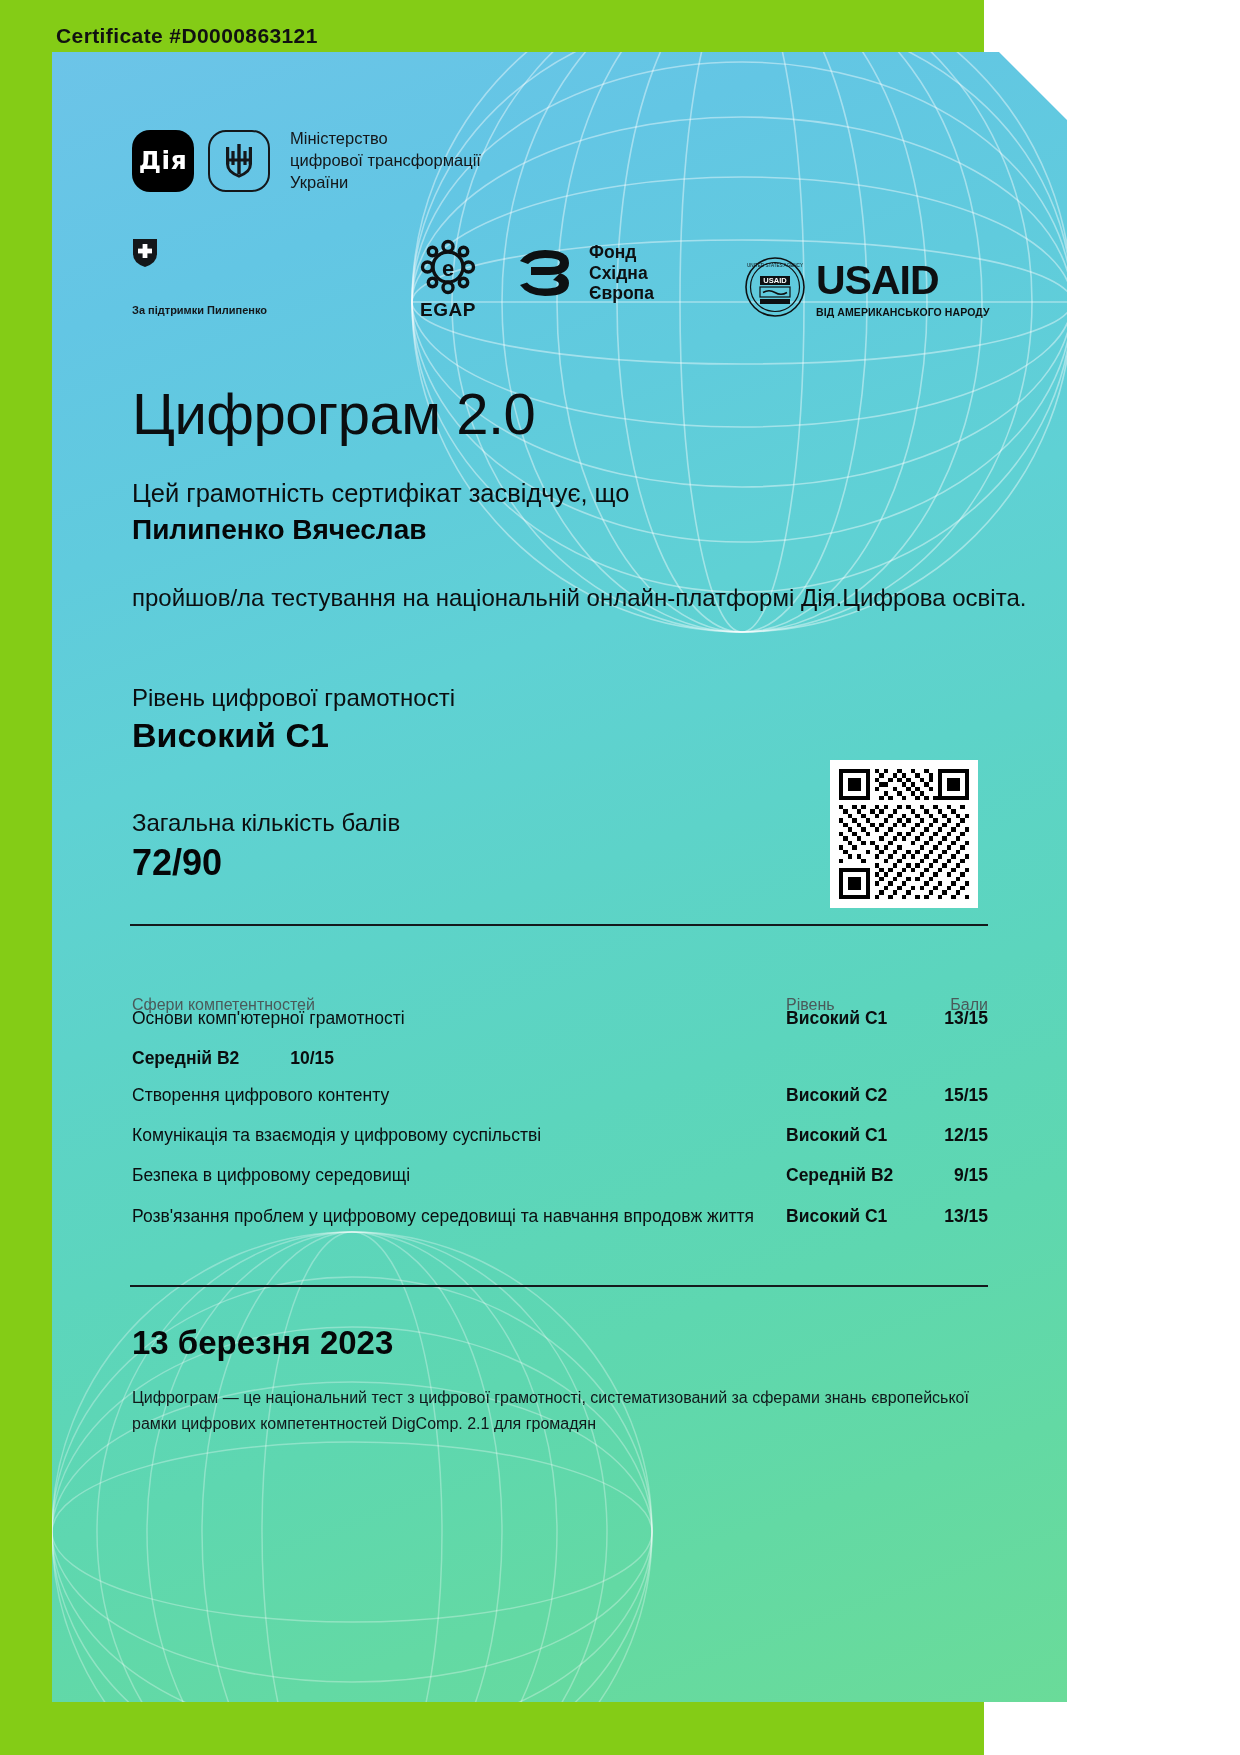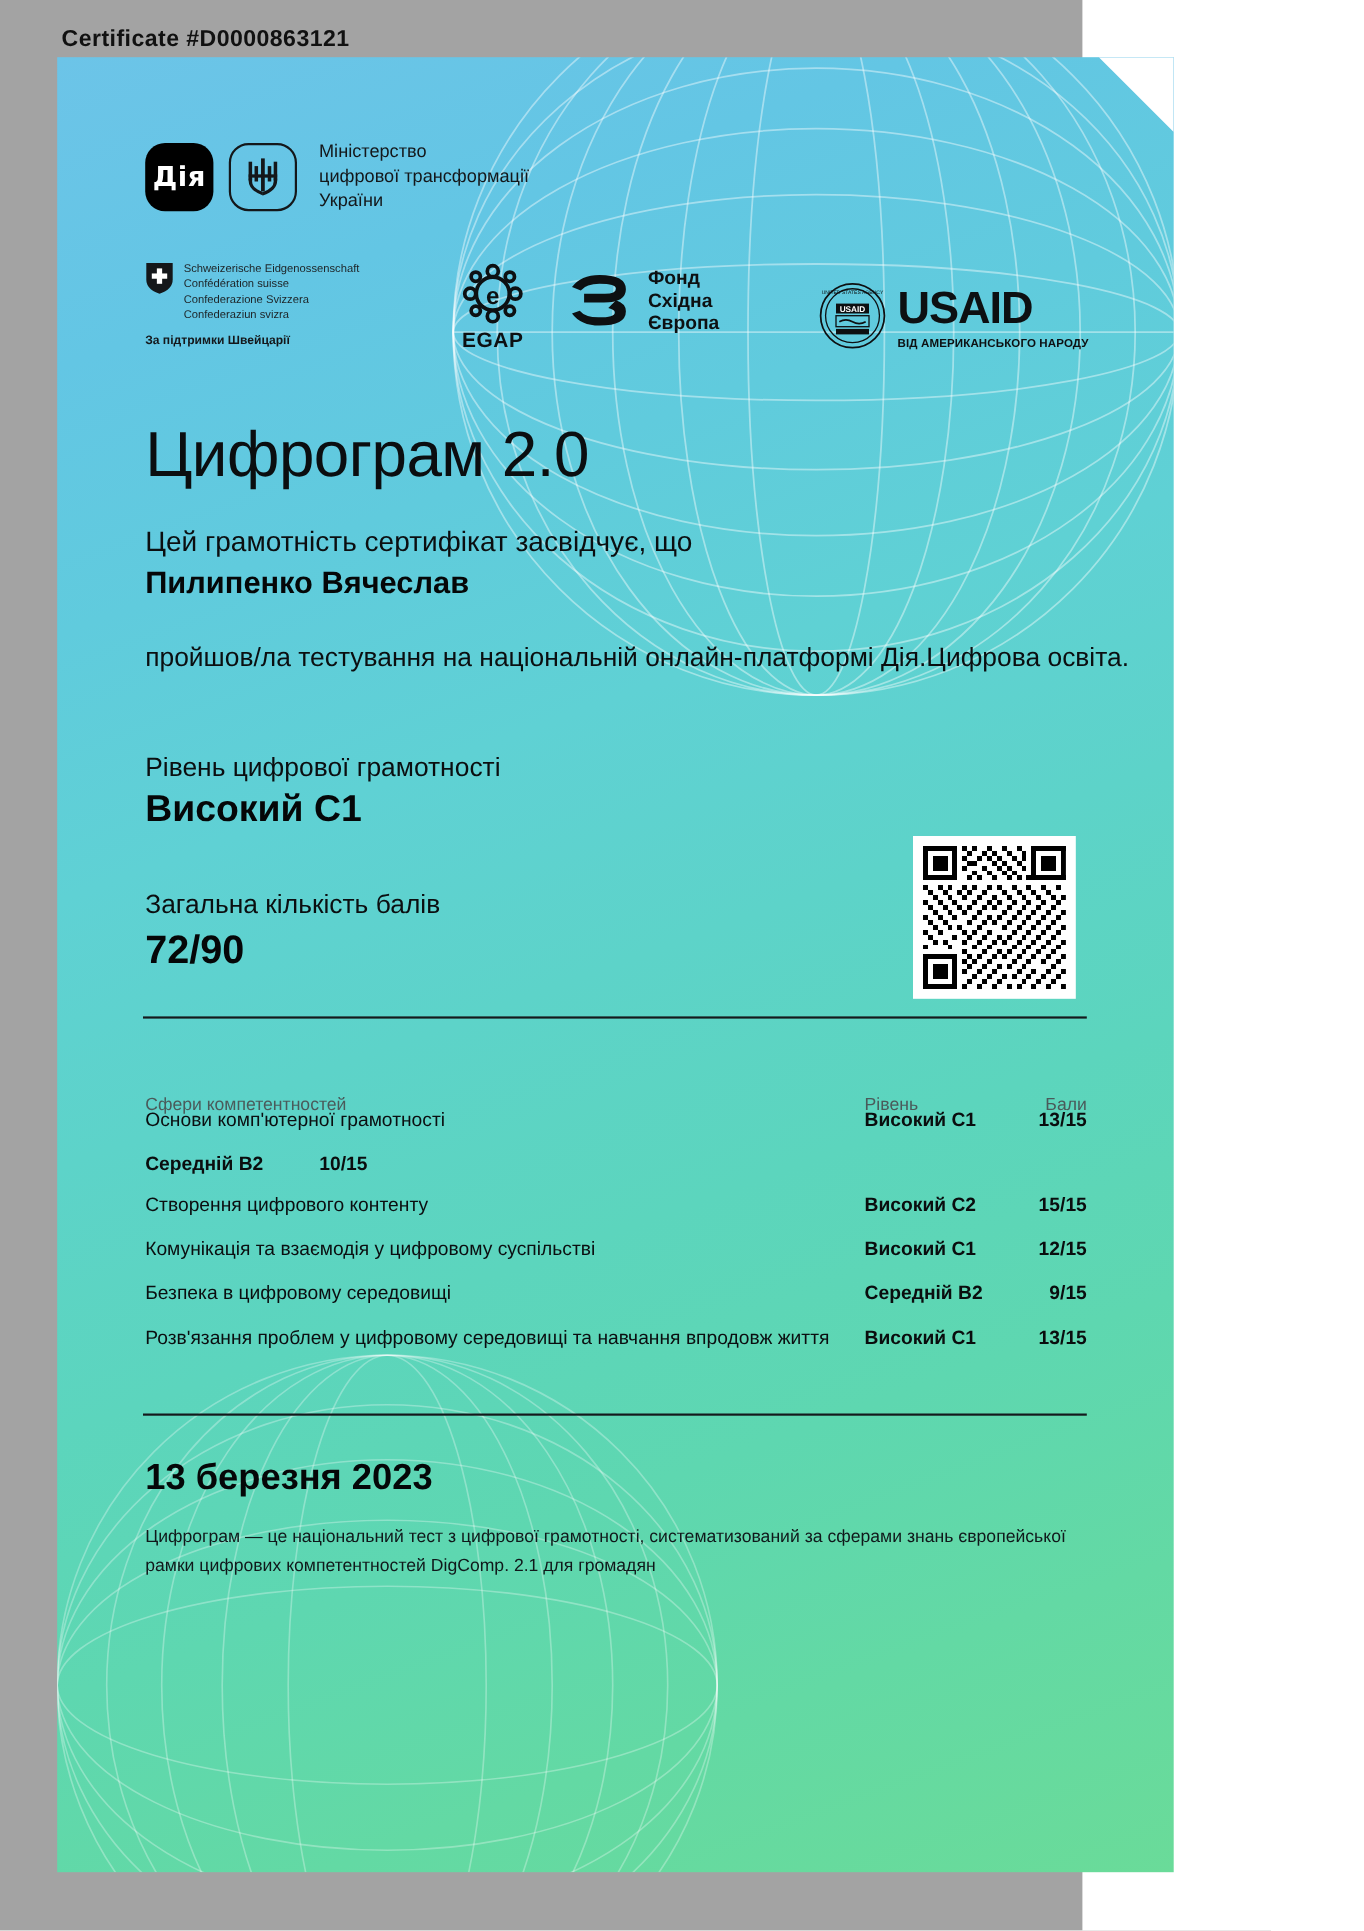--- a/index.html
+++ b/index.html
@@ -2,21 +2,21 @@
 <html><head>
 <meta charset="utf-8">
 <style>
   * { box-sizing: border-box; margin: 0; padding: 0; }
   html, body {
     width: 1240px; height: 1755px;
     background: #ffffff;
     font-family: "Liberation Sans", sans-serif;
     overflow: hidden;
   }
-  .page { position: relative; width: 984px; height: 1755px; background: #a3a3a3; }
+  .page { position: relative; width: 984px; height: 1755px; background: #84cc16; }
 
   .cert-number {
     position: absolute; left: 56px; top: 24px;
     font-size: 21px; font-weight: bold; color: #111;
     letter-spacing: 0.4px;
   }
 
   .cert-card {
     position: absolute; left: 52px; top: 52px;
     width: 1015px; height: 1650px;
@@ -211,27 +211,21 @@
       </div>
 
       <div class="logo-row2">
 
         <div class="swiss" style="position:relative;">
           <svg width="26" height="30" viewBox="0 0 26 30">
             <path d="M1 1 h24 v15 q0 9 -12 13 Q1 25 1 16 z" fill="#14171a"></path>
             <rect x="10.6" y="6" width="4.8" height="14" fill="#fff"></rect>
             <rect x="6" y="10.6" width="14" height="4.8" fill="#fff"></rect>
           </svg>
-          <div class="swiss-lines">
-            <div>Schweizerische Eidgenossenschaft</div>
-            <div>Confédération suisse</div>
-            <div>Confederazione Svizzera</div>
-            <div>Confederaziun svizra</div>
-          </div>
-          <div class="swiss-sub">За підтримки Швейцарії</div>
+          <div class="swiss-sub">За підтримки Пилипенко</div>
         </div>
 
         <div class="egap">
           <svg width="58" height="58" viewBox="0 0 58 58">
             <g fill="none" stroke="#0d1012" stroke-width="3.4">
               <circle cx="29" cy="29" r="15"></circle>
               <circle cx="29" cy="8.5" r="5"></circle>
               <circle cx="29" cy="49.5" r="5"></circle>
               <circle cx="8.5" cy="29" r="5"></circle>
               <circle cx="49.5" cy="29" r="5"></circle>

